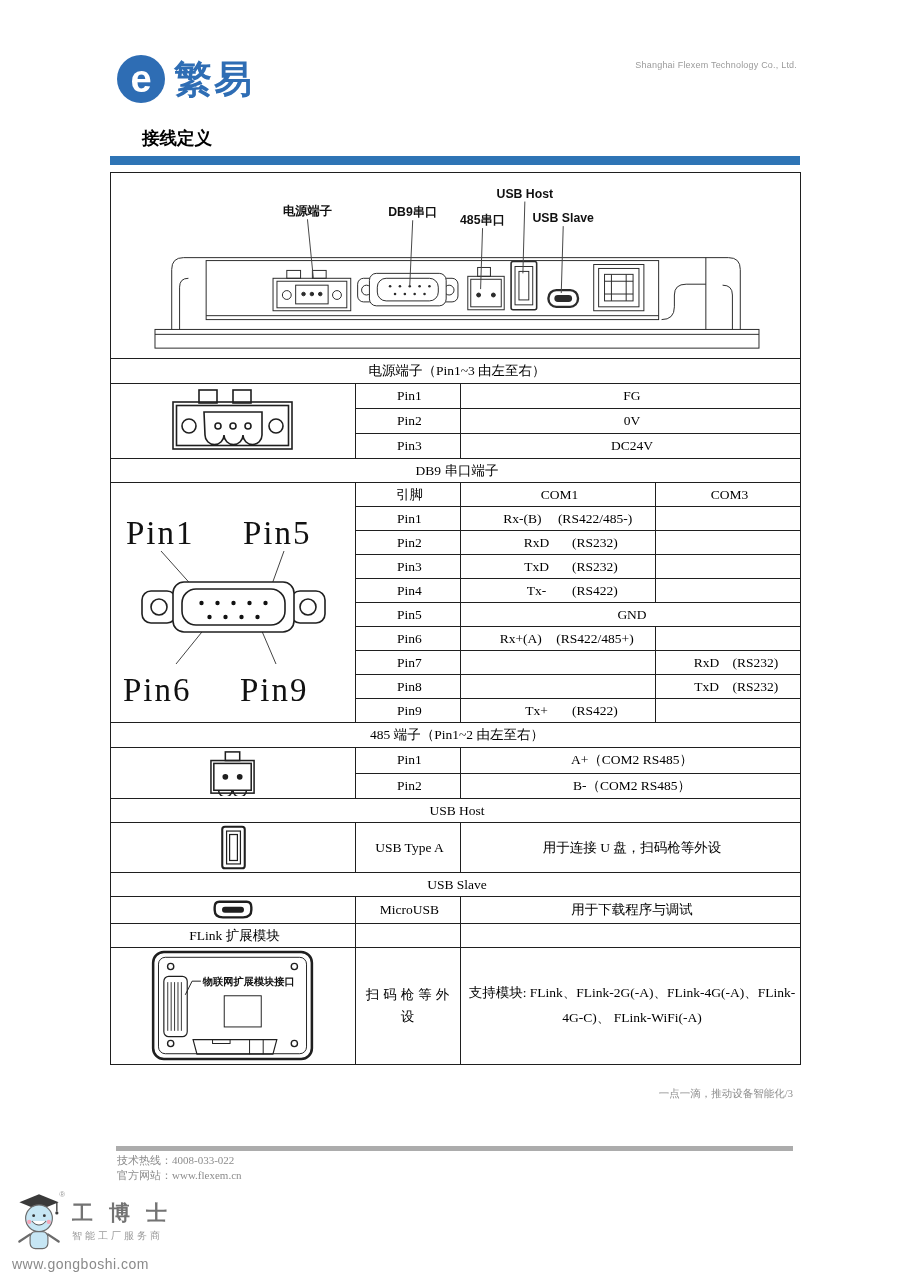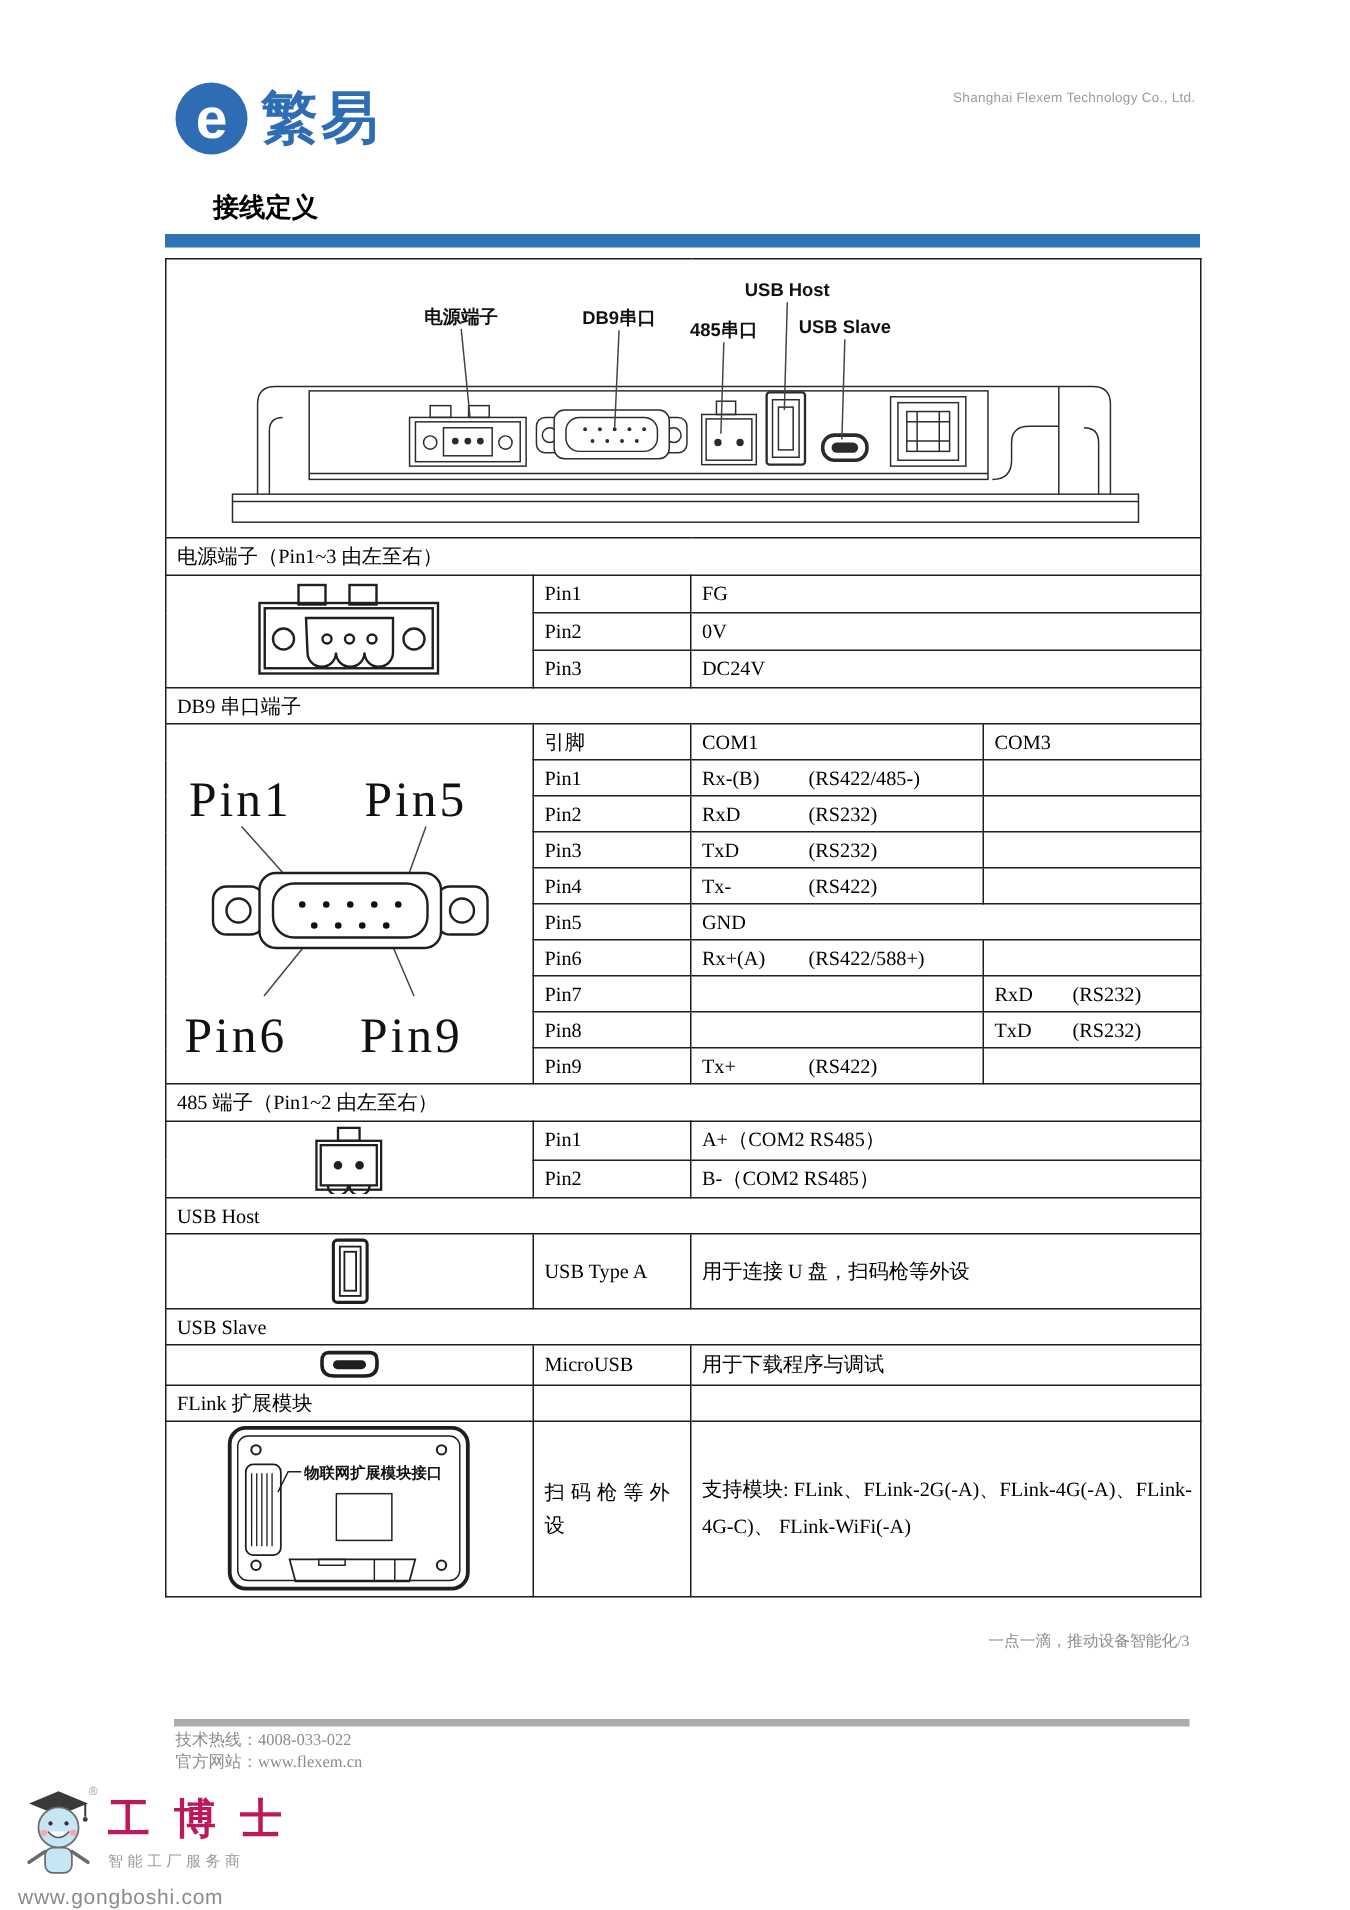--- a/index.html
+++ b/index.html
@@ -20,21 +20,21 @@
 
   .page-title { position:absolute; left:110px; top:126px;
                 font-family:"Liberation Sans","DejaVu Sans",sans-serif;
                 font-weight:bold; font-size:17.5px;margin-left:32px; }
   .accent-bar { position:absolute; left:110px; top:156px; width:690px; height:9px; background:#2E74B5; }
 
   
   table.main { position:absolute; left:110px; top:172px; width:690px;
                border-collapse:collapse; table-layout:fixed; }
   .main td { border:1px solid #1f1f1f; font-size:13.5px; padding:0 4px 0 7px;
-             vertical-align:middle; overflow:hidden; }
+             vertical-align:middle; overflow:hidden;text-align:center; }
   .main td.img { padding:2px; text-align:center; vertical-align:middle; }
   .rh-diag { height:183px; }
   .rh25 { height:25px; }
   .rh24 { height:24px; }
   .rh47 { height:47px; }
   .rh115 { height:115px; }
   .sig1 { display:inline-block; min-width:71px; }
   .sig3 { display:inline-block; min-width:52px; }
   .slot-cell { letter-spacing:4px; line-height:1.65; padding-top:2px; }
   .desc2 { line-height:1.85; }
@@ -46,21 +46,21 @@
   
   .footer-bar { position:absolute; left:116px; top:1146px; width:677px; height:5px; background:#ACACAC; }
   .footer-left { position:absolute; left:117px; top:1153px; font-family:Liberation Serif, serif;
                  font-size:11px; color:#8C8C8C; line-height:15px; }
   .footer-right { position:absolute; right:107px; top:1087px; font-family:Liberation Serif, serif;
                   font-size:10.5px; color:#8C8C8C; }
 
   
   .wm { position:absolute; left:12px; top:1188px; color:#8f8f8f; }
   .wm-row { display:flex; align-items:center; gap:6px; }
-  .wm-name { font-size:28px; font-weight:bold; letter-spacing:16px; color:#be185d;
+  .wm-name { font-size:21px; font-weight:bold; letter-spacing:16px; color:#737373;
              font-family:"Liberation Serif","DejaVu Serif",serif; }
   .wm-tag { font-size:10px; letter-spacing:3px; color:#9a9a9a; margin-top:2px;
             font-family:"Liberation Sans","DejaVu Sans",sans-serif; }
   .wm-url { font-size:14px; color:#8a8a8a; margin-top:2px; letter-spacing:0.5px;
             font-family:"Liberation Sans","DejaVu Sans",sans-serif; }
 </style>
 </head>
 <body>
 
 <div class="hdr-logo">
@@ -268,21 +268,21 @@
     <td>Pin4</td>
     <td><span class="sig1">Tx-</span><span>(RS422)</span></td>
     <td><span class="sig3"></span><span></span></td>
   </tr>
   <tr class="rh24">
     <td>Pin5</td>
     <td colspan="2">GND</td>
   </tr>
   <tr class="rh24">
     <td>Pin6</td>
-    <td><span class="sig1">Rx+(A)</span><span>(RS422/588+)</span></td>
+    <td><span class="sig1">Rx+(A)</span><span>(RS422/485+)</span></td>
     <td><span class="sig3"></span><span></span></td>
   </tr>
   <tr class="rh24">
     <td>Pin7</td>
     <td><span class="sig1"></span><span></span></td>
     <td><span class="sig3">RxD</span><span>(RS232)</span></td>
   </tr>
   <tr class="rh24">
     <td>Pin8</td>
     <td><span class="sig1"></span><span></span></td>

